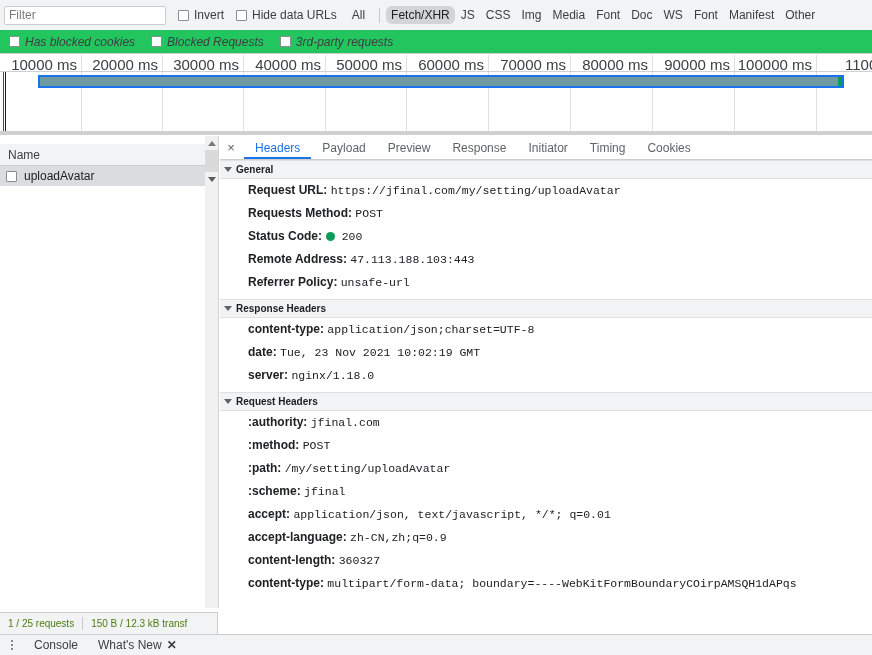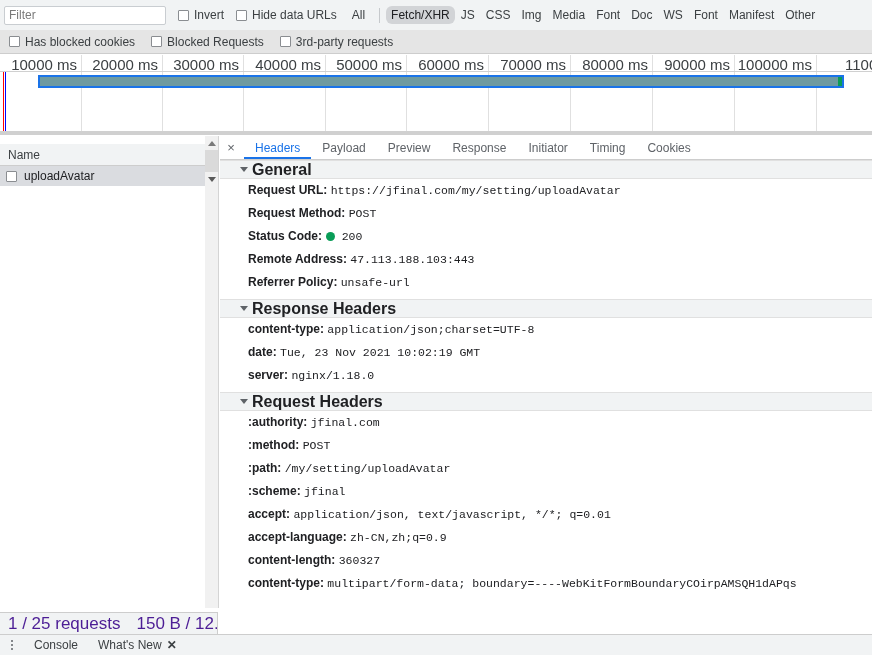--- a/index.html
+++ b/index.html
@@ -82,25 +82,26 @@
   .type-item.selected {
     background: #d2d4d7;
     color: #202124;
   }
 
   
   .filter-bar2 {
     position: absolute;
     left: 0; top: 30px;
     width: 872px; height: 24px;
-    background: #e5e5e5;
+    background: #22c55e;
     display: flex;
     align-items: center;
     border-bottom: 1px solid #cdcdcd;
     box-sizing: border-box;
+    font-style: italic;
   }
   .filter-bar2 .cb-wrap:first-child { margin-left: 9px; }
 
   
   .overview {
     position: absolute;
     left: 0; top: 55px;
     width: 872px; height: 80px;
     background: #ffffff;
     overflow: hidden;
@@ -262,22 +263,22 @@
     border-bottom: 2px solid #1a73e8;
   }
 
   .sect-header {
     background: #f1f3f4;
     border-bottom: 1px solid #e0e0e0;
     border-top: 1px solid #e0e0e0;
     height: 19px;
     display: flex;
     align-items: center;
-    padding-left: 20px;
-    font-size: 16px;
+    padding-left: 4px;
+    font-size: 10px;
     font-weight: bold;
     color: #202124;
     box-sizing: border-box;
   }
   .caret {
     display: inline-block;
     width: 0; height: 0;
     border-left: 4px solid transparent;
     border-right: 4px solid transparent;
     border-top: 5px solid #5f6368;
@@ -312,22 +313,22 @@
   
   .statusbar {
     position: absolute;
     left: 0; top: 612px;
     width: 218px; height: 22px;
     background: #f1f3f4;
     border-top: 1px solid #cdcdcd;
     border-right: 1px solid #cdcdcd;
     display: flex;
     align-items: center;
-    font-size: 17px;
-    color: #4c1d95;
+    font-size: 10px;
+    color: #4d7c0f;
     box-sizing: border-box;
     overflow: hidden;
   }
   .status-item { padding: 0 8px; white-space: nowrap; }
   .status-div {
     width: 1px; height: 13px;
     background: #c6c9cc;
   }
 
   
@@ -487,21 +488,21 @@
 
     <div class="sect-header">
       <span class="caret"></span>
       <span>General</span>
     </div>
     <div class="hdr-row">
       <span class="hdr-name">Request URL:</span>
       <span class="hdr-val">https://jfinal.com/my/setting/uploadAvatar</span>
     </div>
     <div class="hdr-row">
-      <span class="hdr-name">Request Method:</span>
+      <span class="hdr-name">Requests Method:</span>
       <span class="hdr-val">POST</span>
     </div>
     <div class="hdr-row">
       <span class="hdr-name">Status Code:</span>
       <span class="status-dot"></span>
       <span class="hdr-val">200</span>
     </div>
     <div class="hdr-row">
       <span class="hdr-name">Remote Address:</span>
       <span class="hdr-val">47.113.188.103:443</span>

